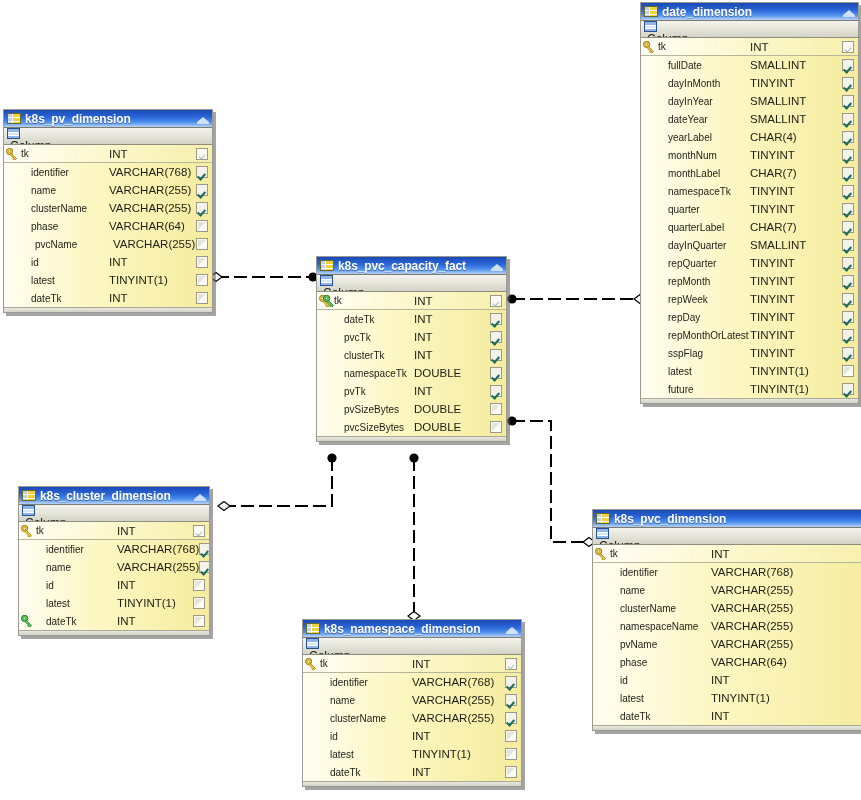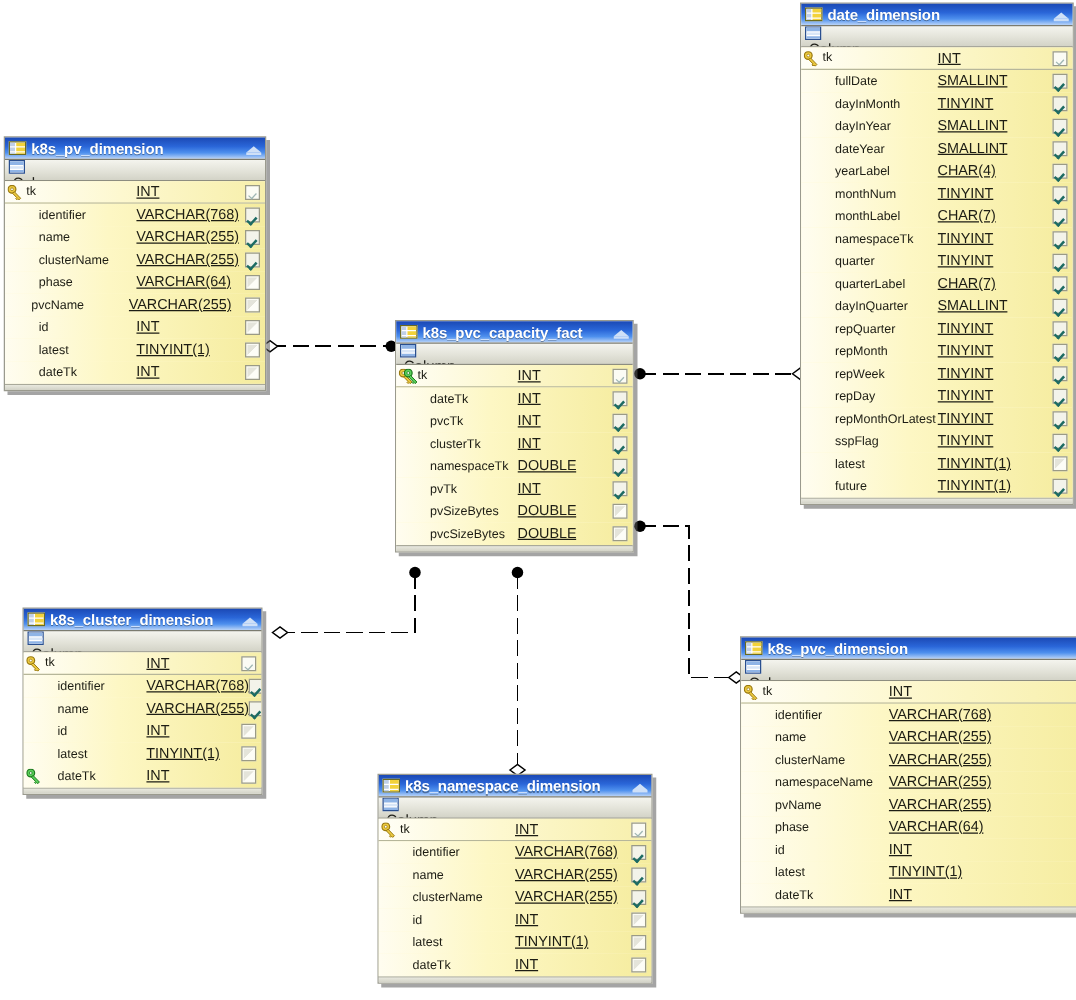--- a/index.html
+++ b/index.html
@@ -151,21 +151,20 @@
     white-space: nowrap;
     overflow: hidden;
     flex: 0 0 auto;
   }
   .row .ctype {
     font-size: 11.5px;
     color: #1d1d14;
     white-space: nowrap;
     overflow: hidden;
     flex: 0 0 auto;
-    text-decoration: underline;
   }
   .row .cbox {
     margin-left: auto;
     margin-right: 4px;
     flex: 0 0 auto;
   }
   
   .key {
     position: absolute;
     width: 13px; height: 13px;
@@ -457,21 +456,21 @@
             <span class="cbox cb on"></span>
           </div>
           <div class="row">
             <span class="keycell"></span>
             <span class="cname" style="margin-left:10px;width:78px">phase</span>
             <span class="ctype">VARCHAR(64)</span>
             <span class="cbox cb off"></span>
           </div>
           <div class="row">
             <span class="keycell"></span>
-            <span class="cname" style="margin-left:4px;width:78px">pvcName</span>
+            <span class="cname" style="margin-left:14px;width:78px">pvcName</span>
             <span class="ctype">VARCHAR(255)</span>
             <span class="cbox cb off"></span>
           </div>
           <div class="row">
             <span class="keycell"></span>
             <span class="cname" style="margin-left:10px;width:78px">id</span>
             <span class="ctype">INT</span>
             <span class="cbox cb off"></span>
           </div>
           <div class="row">

